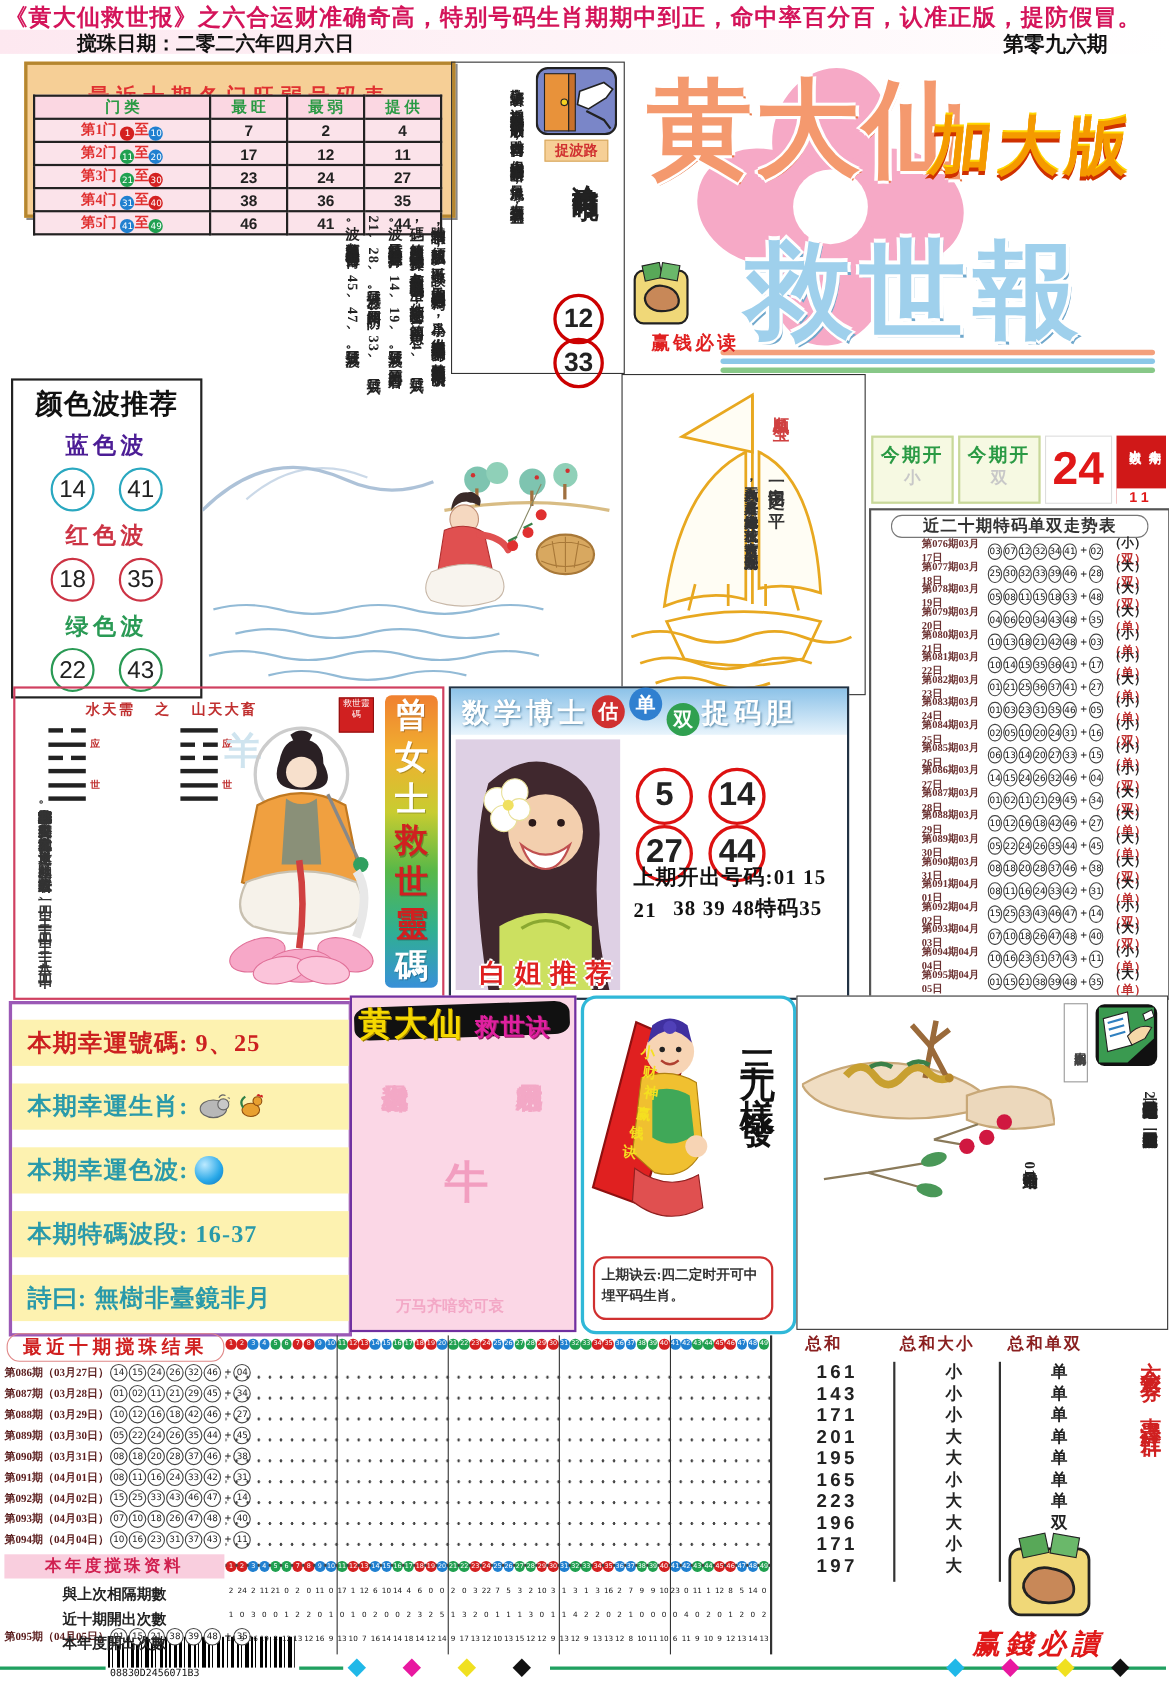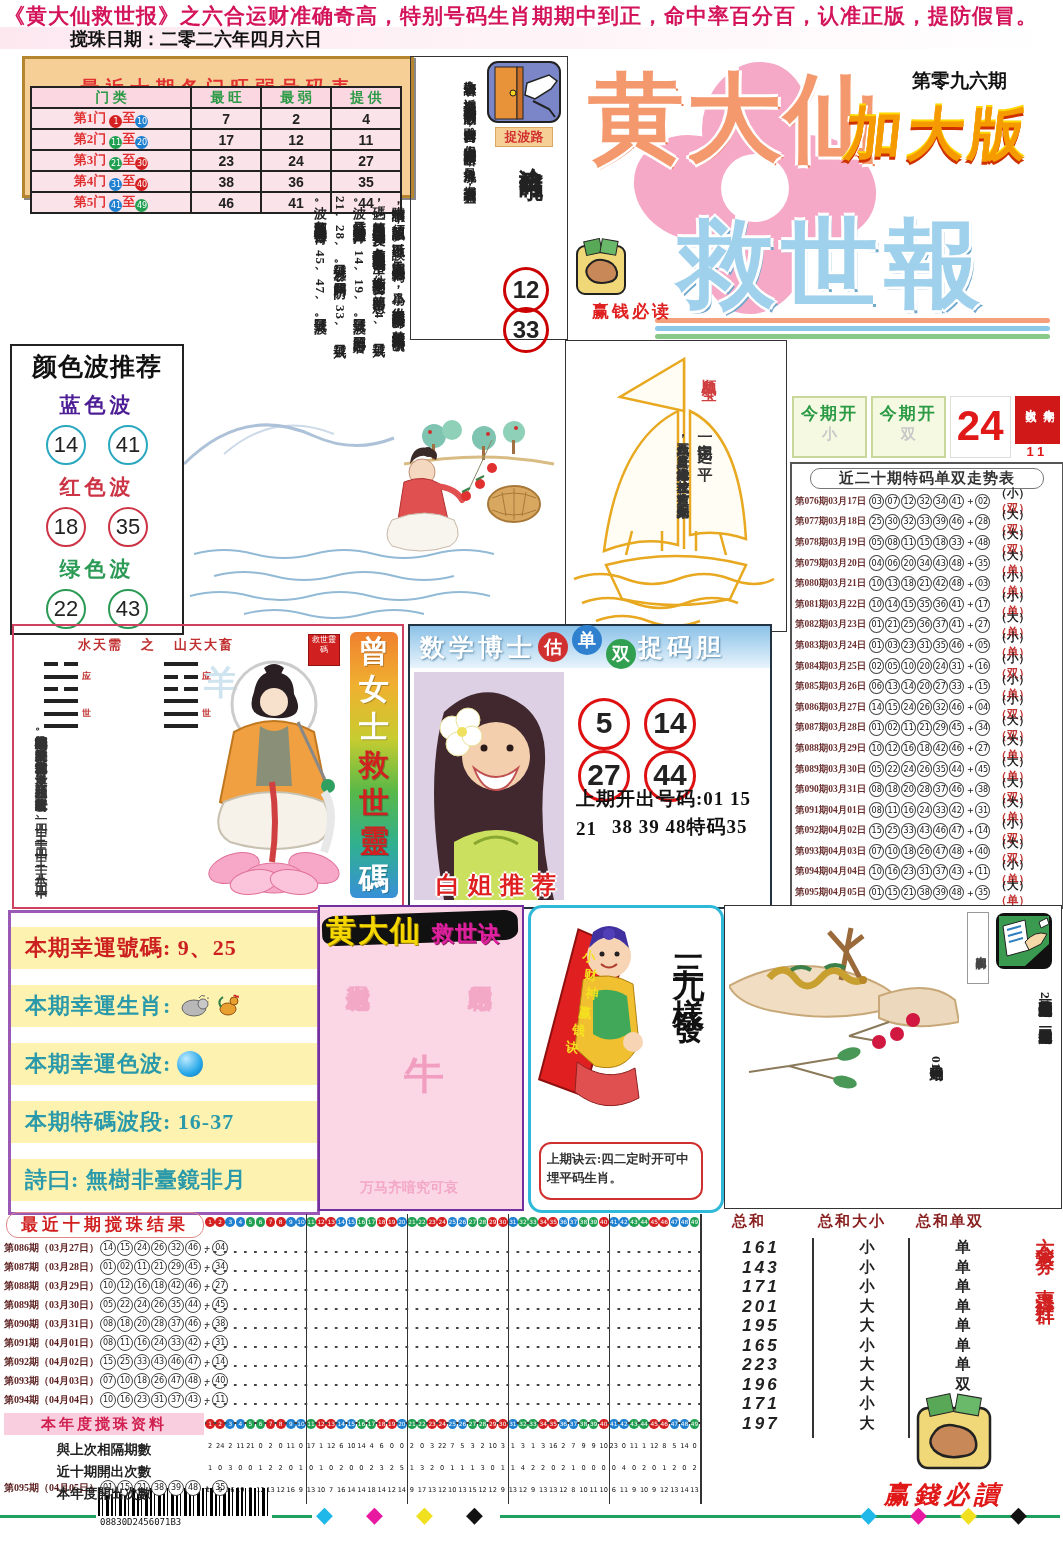--- a/index.html
+++ b/index.html
@@ -4,21 +4,21 @@
 <style>
   html,body{margin:0;padding:0;background:#fff;}
   .page{position:relative;width:1063px;height:1546px;background:#fff;overflow:hidden;
         font-family:"Liberation Serif","DejaVu Serif",serif;color:#222;}
   .abs{position:absolute;}
   .v{writing-mode:vertical-rl;}
   
   .slogan{left:4px;top:2px;width:1056px;font-size:21px;font-weight:bold;color:#d4145a;letter-spacing:1px;}
   .hband{left:0;top:27px;width:1063px;height:22px;background:linear-gradient(90deg,#fde8f0,#fff);}
   .hdate{left:70px;top:27px;font-size:18px;font-weight:bold;color:#111;}
-  .hissue{left:912px;top:27px;font-size:19px;font-weight:bold;color:#111;margin-top:41px;}
+  .hissue{left:912px;top:27px;font-size:19px;font-weight:bold;color:#111;}
   
   .wbox{left:22px;top:56px;width:386px;height:136px;border:3px solid #b5862f;background:#f6cf96;box-shadow:2px 2px 0 #888;}
   .wtitle{width:100%;text-align:center;font-size:19px;font-weight:bold;color:#e03030;letter-spacing:6px;padding-top:16px;}
   .wtab{position:absolute;left:5px;top:27px;width:372px;border-collapse:collapse;background:#fbe3ea;}
   .wtab td,.wtab th{border:2px solid #222;font-size:14px;text-align:center;padding:0;height:19px;}
   .wtab th{color:#2a9a44;font-weight:bold;background:#fbd7e2;}
   .door{color:#e03030;font-weight:bold;font-size:13px;}
   .wv{font-weight:bold;font-size:15px;font-family:"Liberation Sans",sans-serif;}
   .mini{display:inline-flex;align-items:center;justify-content:center;width:13px;height:13px;border-radius:50%;
         color:#fff;font-size:8px;font-family:"DejaVu Sans",sans-serif;vertical-align:-2px;}
@@ -59,21 +59,21 @@
   .curlab{color:#2a9a44;font-size:17px;font-weight:900;letter-spacing:2px;padding-top:4px;}
   .curhint{color:#c8c8c8;font-size:15px;font-weight:bold;}
   .cur24{width:60px;background:#fff;border:1px solid #ddd;color:#e01818;font-size:42px;font-weight:900;text-align:center;line-height:58px;margin-right:4px;}
   .curred{width:46px;background:#d01818;color:#fff;position:relative;}
   .curred .vt{position:absolute;top:4px;font-size:11px;font-weight:bold;letter-spacing:1px;}
   .curred .n{position:absolute;bottom:-1px;left:0;width:100%;background:#fff;color:#e01818;font-size:13px;font-weight:900;text-align:center;letter-spacing:4px;}
   
   .zbox{left:790px;top:462px;width:270px;height:443px;border:2px solid #555;background:#fff;}
   .ztitle{margin:4px auto 2px;width:232px;border:1.5px solid #777;border-radius:10px;text-align:center;font-size:15px;font-weight:bold;color:#333;letter-spacing:1px;}
   .zrow{display:flex;align-items:center;height:20.6px;padding-left:3px;}
-  .zlab{width:77px;font-size:9.5px;font-weight:bold;color:#6a2f2f;letter-spacing:0;}
+  .zlab{width:77px;font-size:9.5px;font-weight:bold;color:#6a2f2f;letter-spacing:0;margin-left:43px;}
   .zn{display:inline-flex;align-items:center;justify-content:center;width:13.5px;height:13.5px;border:1px solid #444;border-radius:50%;
       font-size:8px;font-family:"DejaVu Sans",sans-serif;color:#111;margin-right:1px;background:#fff;}
   .zplus{font-size:11px;font-weight:bold;margin:0 2px;}
   .zres{font-size:11.5px;font-weight:bold;margin-left:4px;letter-spacing:0;}
   .zsize{color:#222;}
   .zpar{color:#c03030;}
   
   .gbox{left:12px;top:624px;width:388px;height:281px;border:2px solid #d04060;}
   .hexname{font-size:13px;font-weight:bold;color:#c03030;letter-spacing:2px;}
   .hexline{height:4px;background:#222;margin:4px 0;}
@@ -135,21 +135,21 @@
   .dots{position:absolute;left:205px;width:495px;height:19px;
         background-image:radial-gradient(circle,#444 1.1px,transparent 1.4px);background-size:10.1px 10px;background-position:5px 9px;background-repeat:repeat-x;}
   .vsep{position:absolute;width:1.5px;background:#333;}
   .yband{left:4px;top:1413px;width:200px;height:22px;background:#f9cede;text-align:center;font-size:15px;font-weight:900;color:#d02050;letter-spacing:3px;line-height:22px;}
   .stlab{position:absolute;left:4px;width:200px;text-align:center;font-size:13.5px;font-weight:bold;color:#222;}
   .stvals{position:absolute;left:205px;width:495px;display:flex;}
   .stv{width:10.1px;text-align:center;font-size:6.6px;font-family:"DejaVu Sans",sans-serif;color:#111;}
   
   .sumh{position:absolute;top:1212px;font-size:15px;font-weight:bold;color:#8a2020;letter-spacing:2px;}
   .sumcol{position:absolute;width:90px;text-align:center;font-weight:900;font-family:"Liberation Sans",sans-serif;}
-  .sumv{height:19.5px;font-size:17px;letter-spacing:3px;font-style:italic;}
+  .sumv{height:19.5px;font-size:17px;letter-spacing:3px;}
   .sumz{height:19.5px;font-size:15px;}
   .groupv{left:1032px;top:1222px;height:260px;font-size:19px;font-weight:bold;color:#d02020;letter-spacing:6px;}
   .readbig{left:884px;top:1478px;font-size:25px;font-weight:900;color:#e01818;letter-spacing:5px;font-style:italic;}
   
   .gl{position:absolute;height:3px;background:#20a060;top:1515px;}
   .dia{position:absolute;top:1504px;font-size:22px;line-height:22px;}
   .barcode{left:98px;top:1488px;width:170px;height:28px;
     background:repeating-linear-gradient(90deg,#000 0 2px,#fff 2px 4px,#000 4px 5px,#fff 5px 8px,#000 8px 11px,#fff 11px 13px);}
   .bcnum{left:100px;top:1517px;font-size:9px;font-family:"DejaVu Sans Mono",monospace;color:#111;}
 </style>

